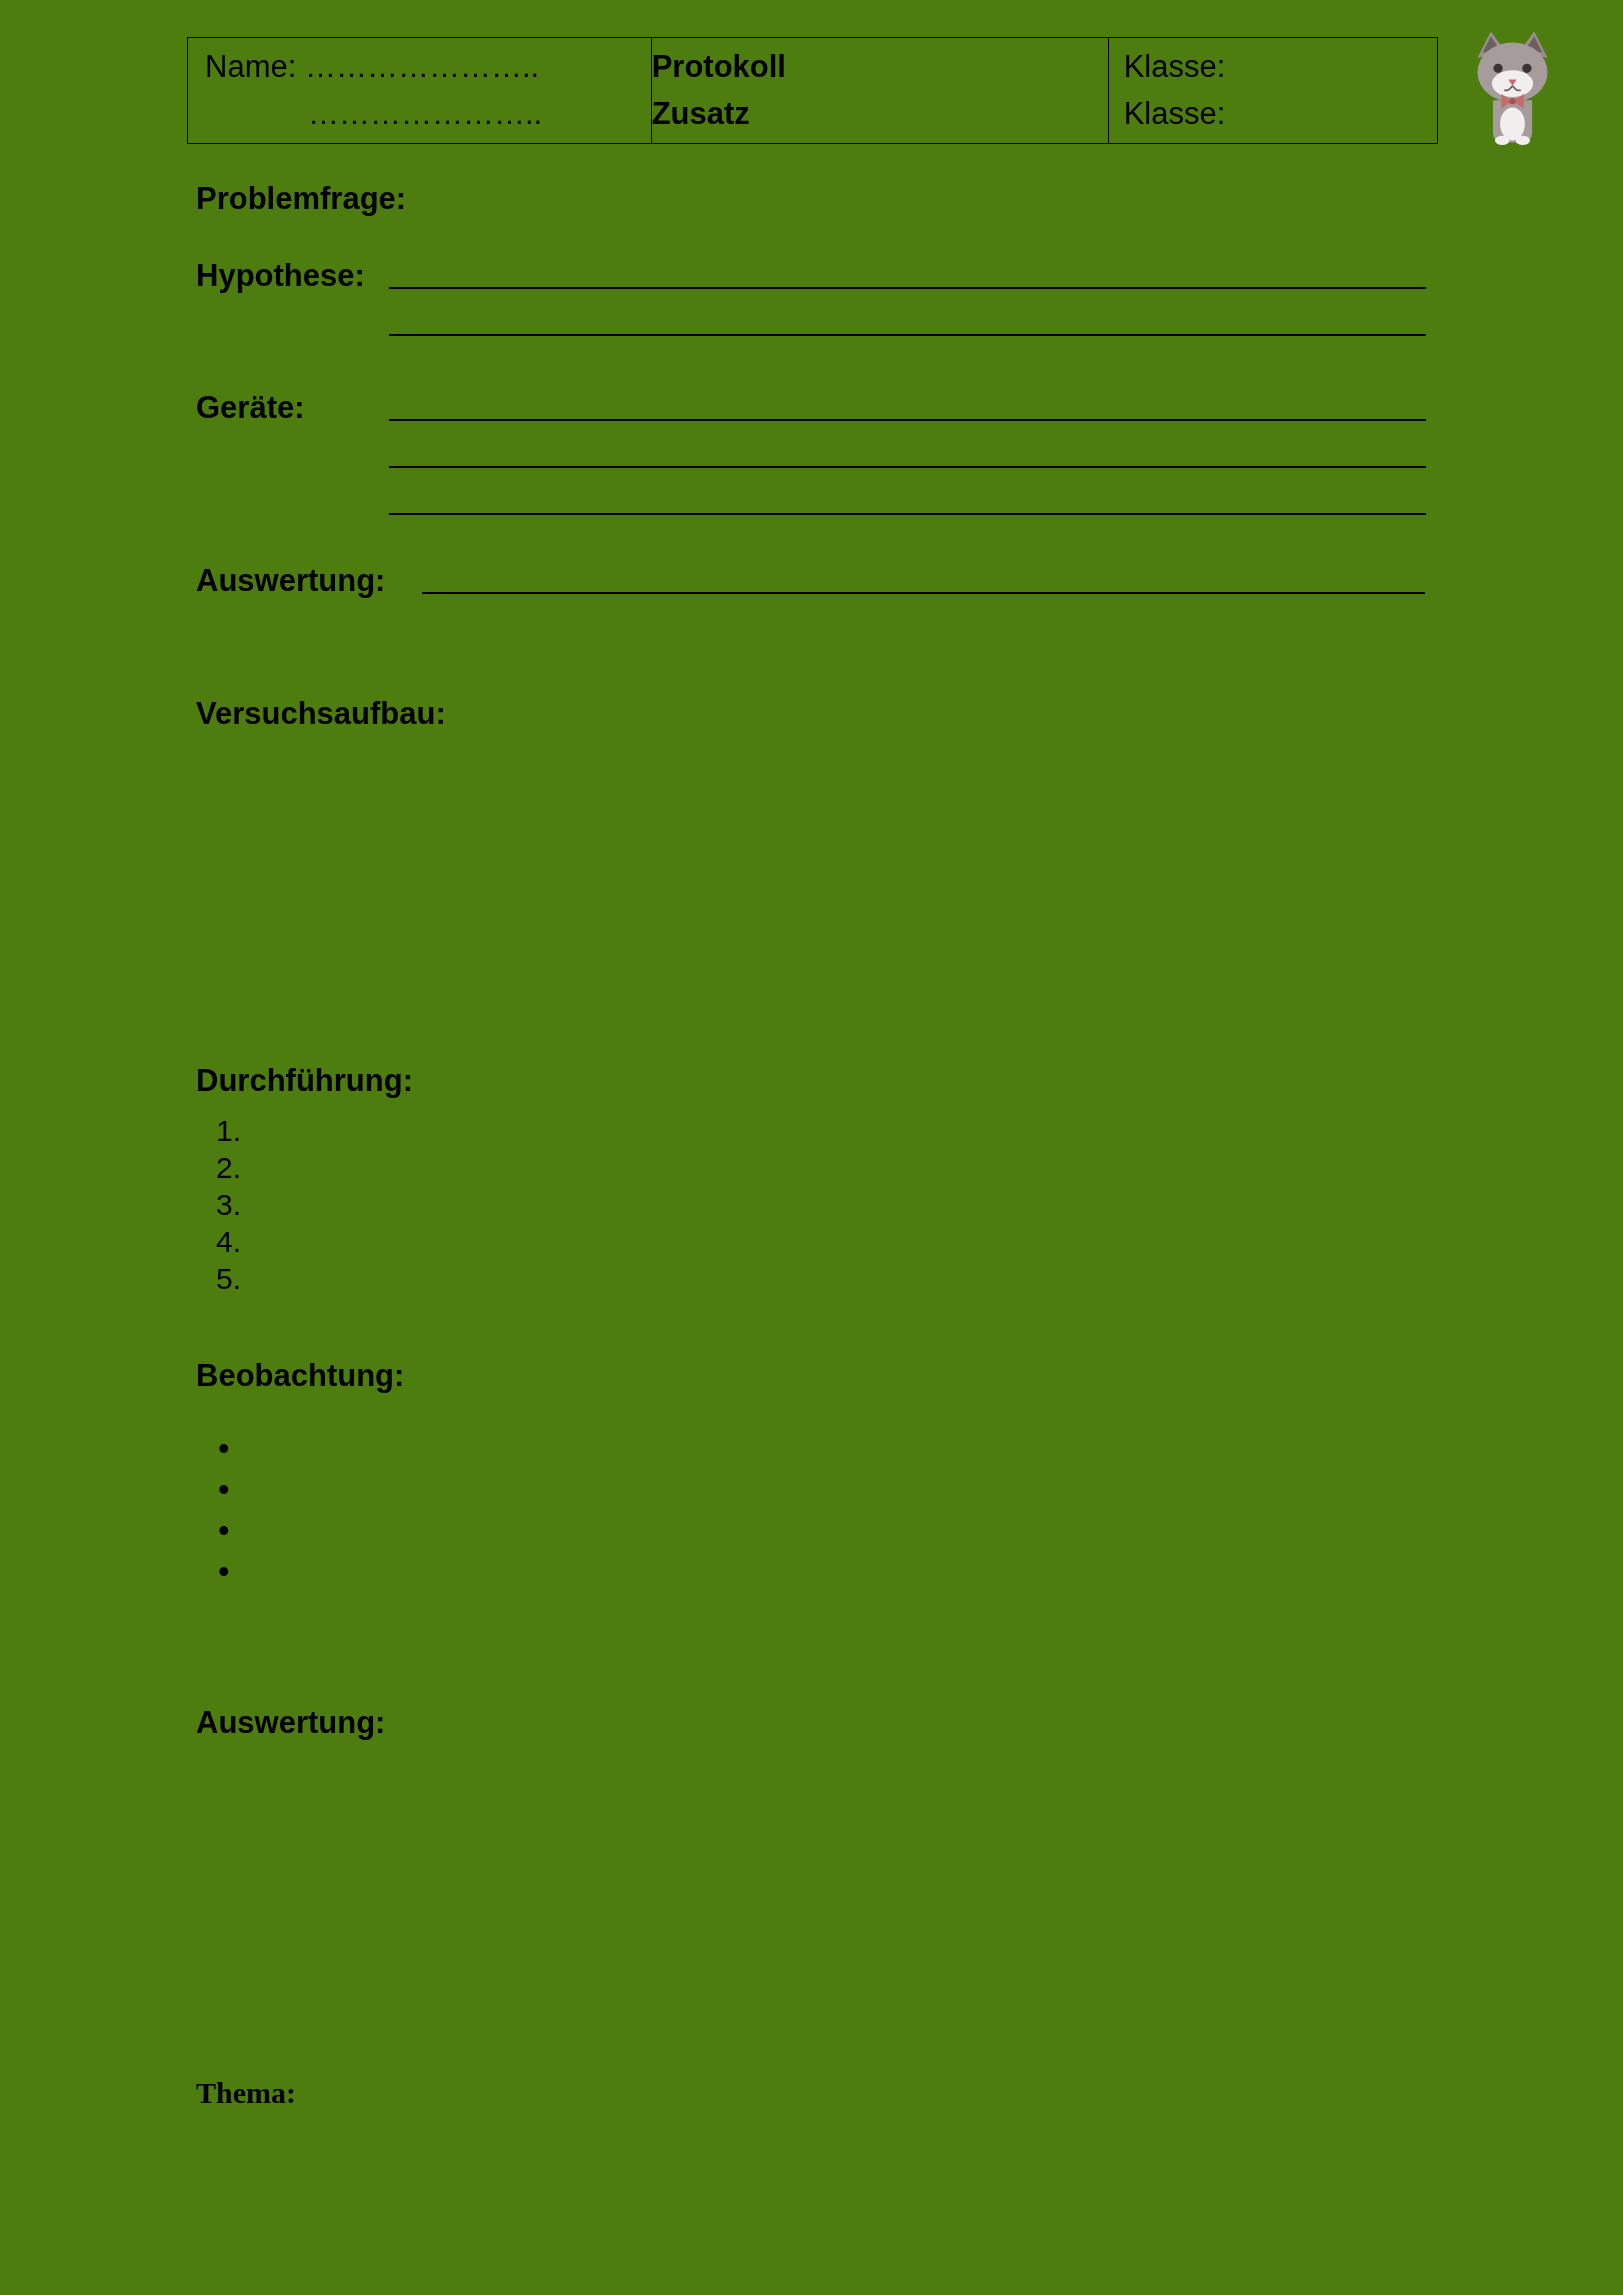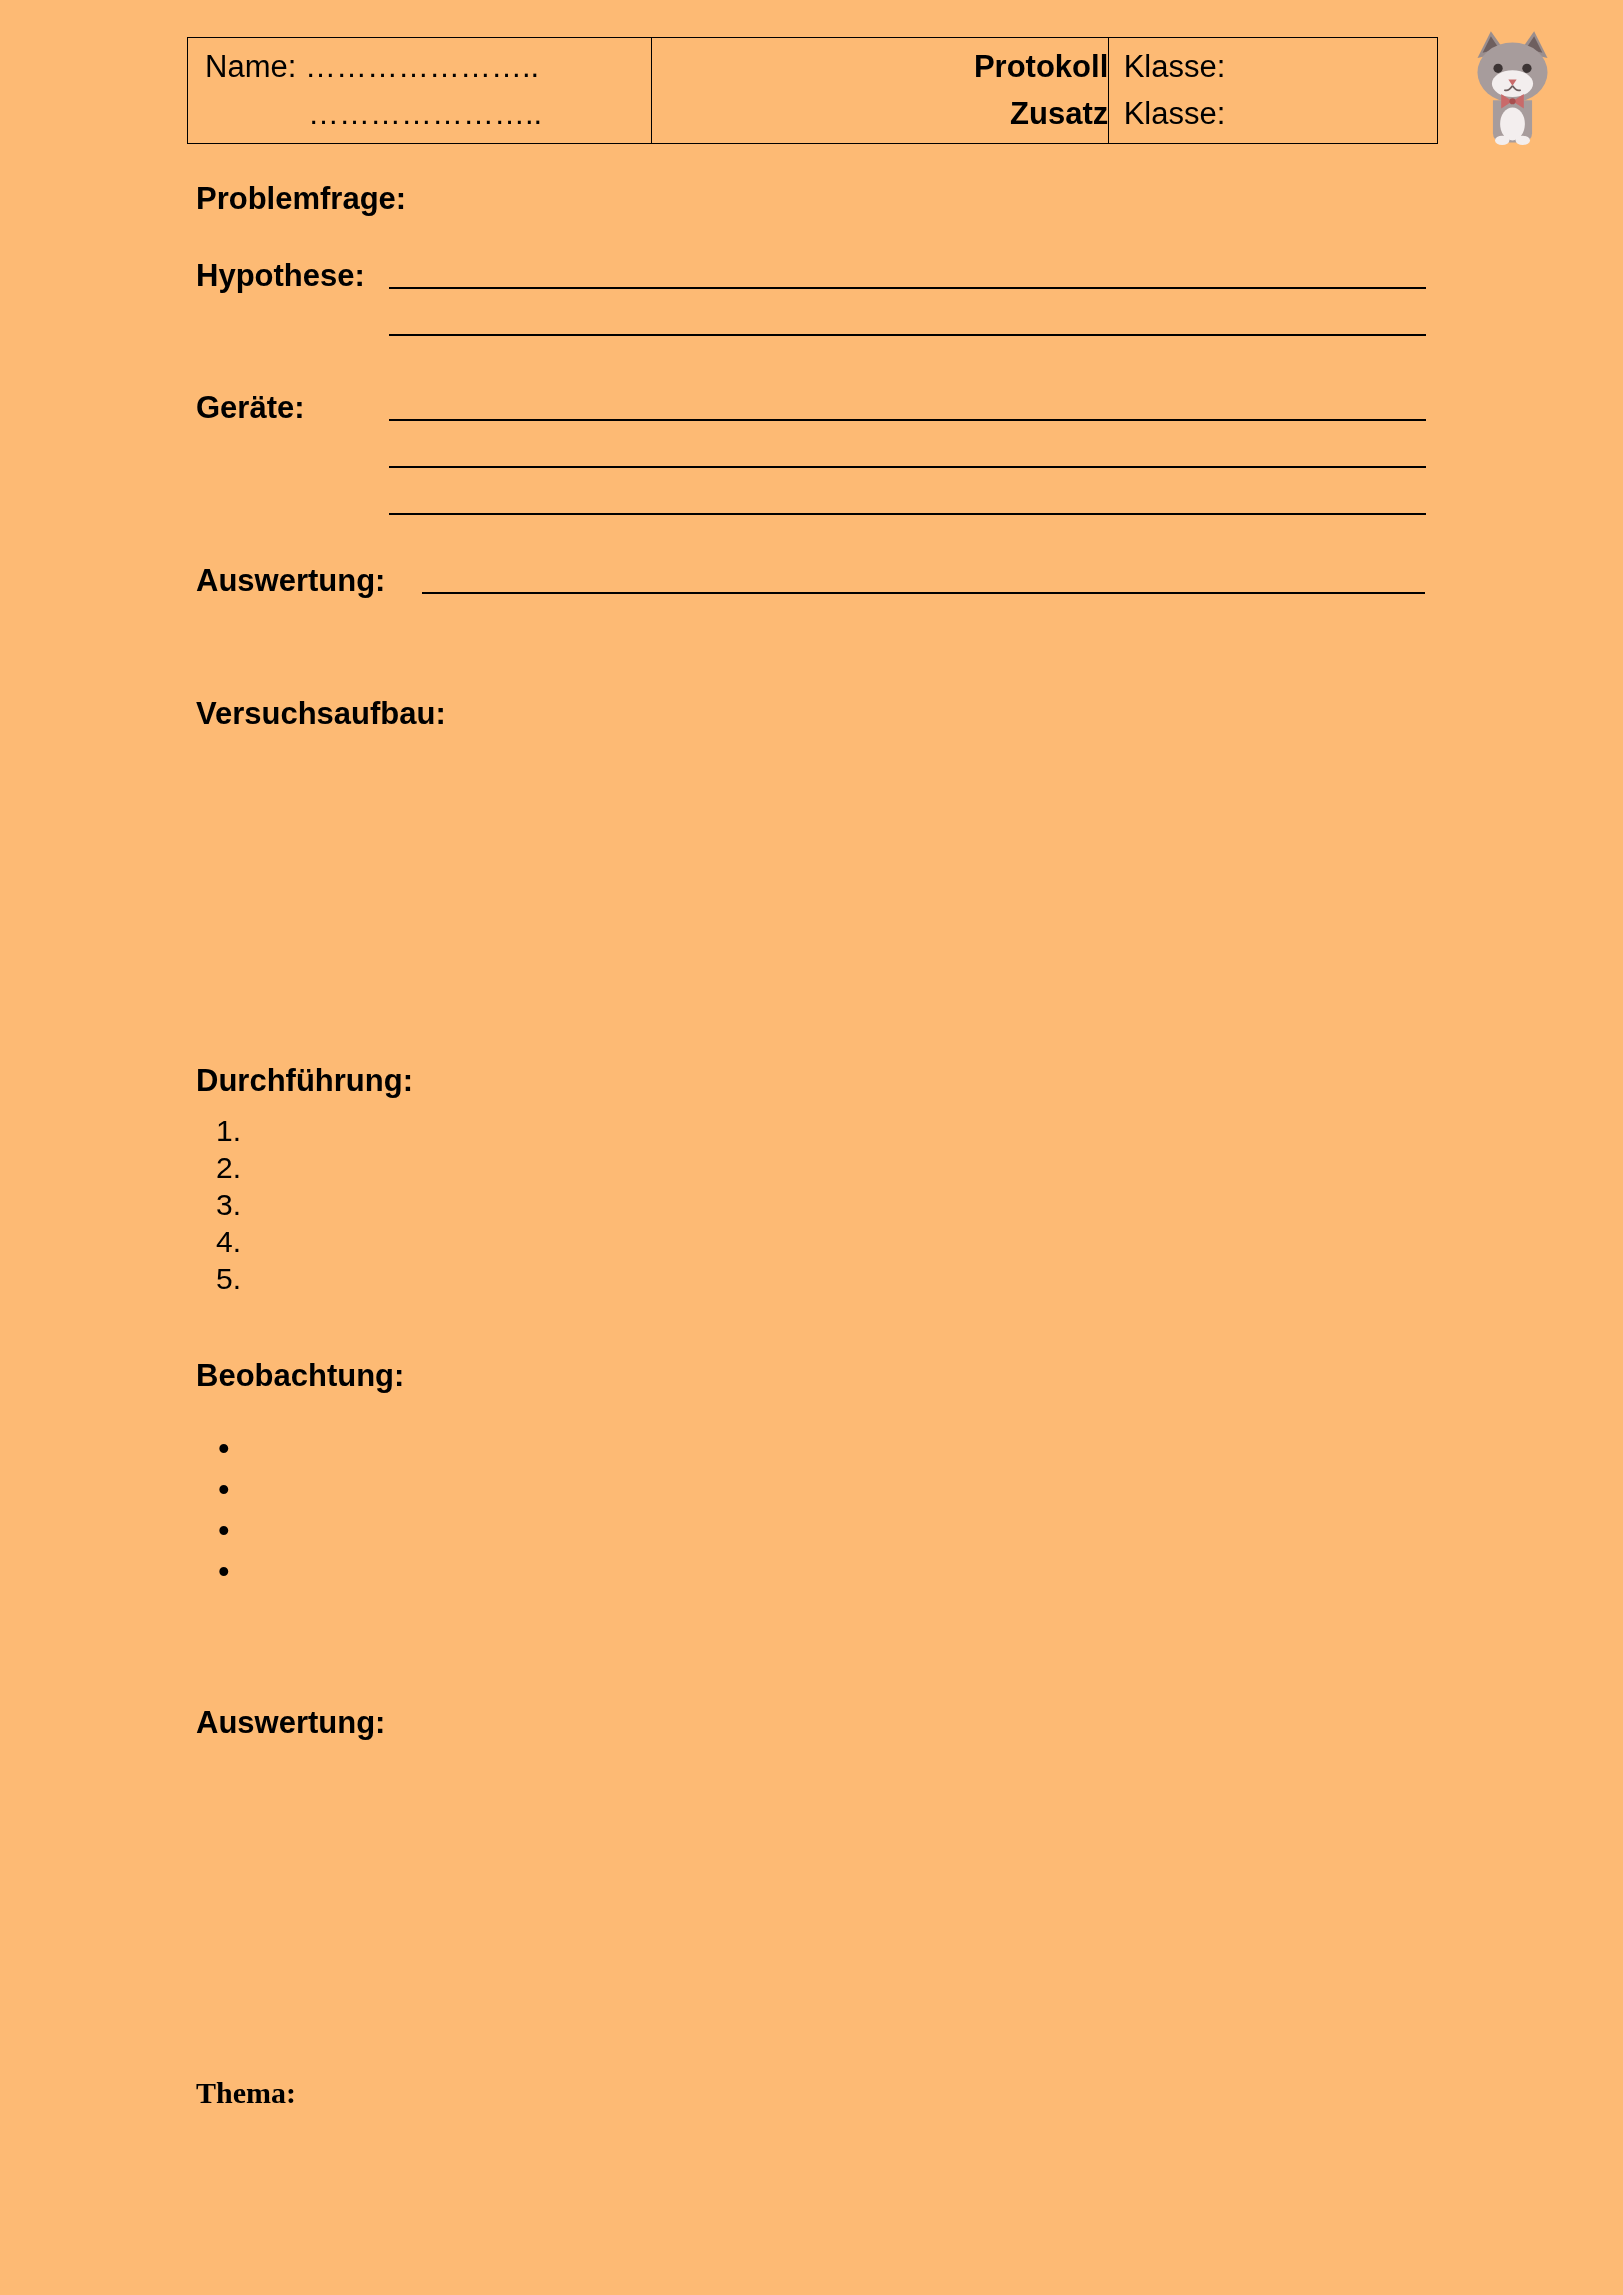--- a/index.html
+++ b/index.html
@@ -4,21 +4,21 @@
 <style>
   html, body {
     margin: 0;
     padding: 0;
     background: #ffffff;
   }
   .page {
     position: relative;
     width: 1623px;
     height: 2295px;
-    background: #fdba74;
+    background: #4d7c0f;
     color: #000000;
     font-family: "Liberation Sans", sans-serif;
     overflow: hidden;
   }
 
   
   .header-table {
     position: absolute;
     left: 187px;
     top: 37px;
@@ -29,21 +29,21 @@
     box-sizing: border-box;
     font-size: 31px;
     line-height: 47px;
   }
   .header-cell {
     box-sizing: border-box;
     padding-top: 5.2px;
     overflow: hidden;
   }
   .cell-name   { width: 464px; border-right: 1.3px solid #000; padding-left: 17px; }
-  .cell-title  { width: 458px; border-right: 1.3px solid #000; text-align: right; font-weight: bold; }
+  .cell-title  { width: 458px; border-right: 1.3px solid #000; text-align: left; font-weight: bold; }
   .cell-datum  { width: 328px; padding-left: 14.4px; }
   .name-line2  { padding-left: 103px; }
 
   
   .cat-logo {
     position: absolute;
     left: 1461px;
     top: 29px;
     width: 103px;
     height: 128px;

